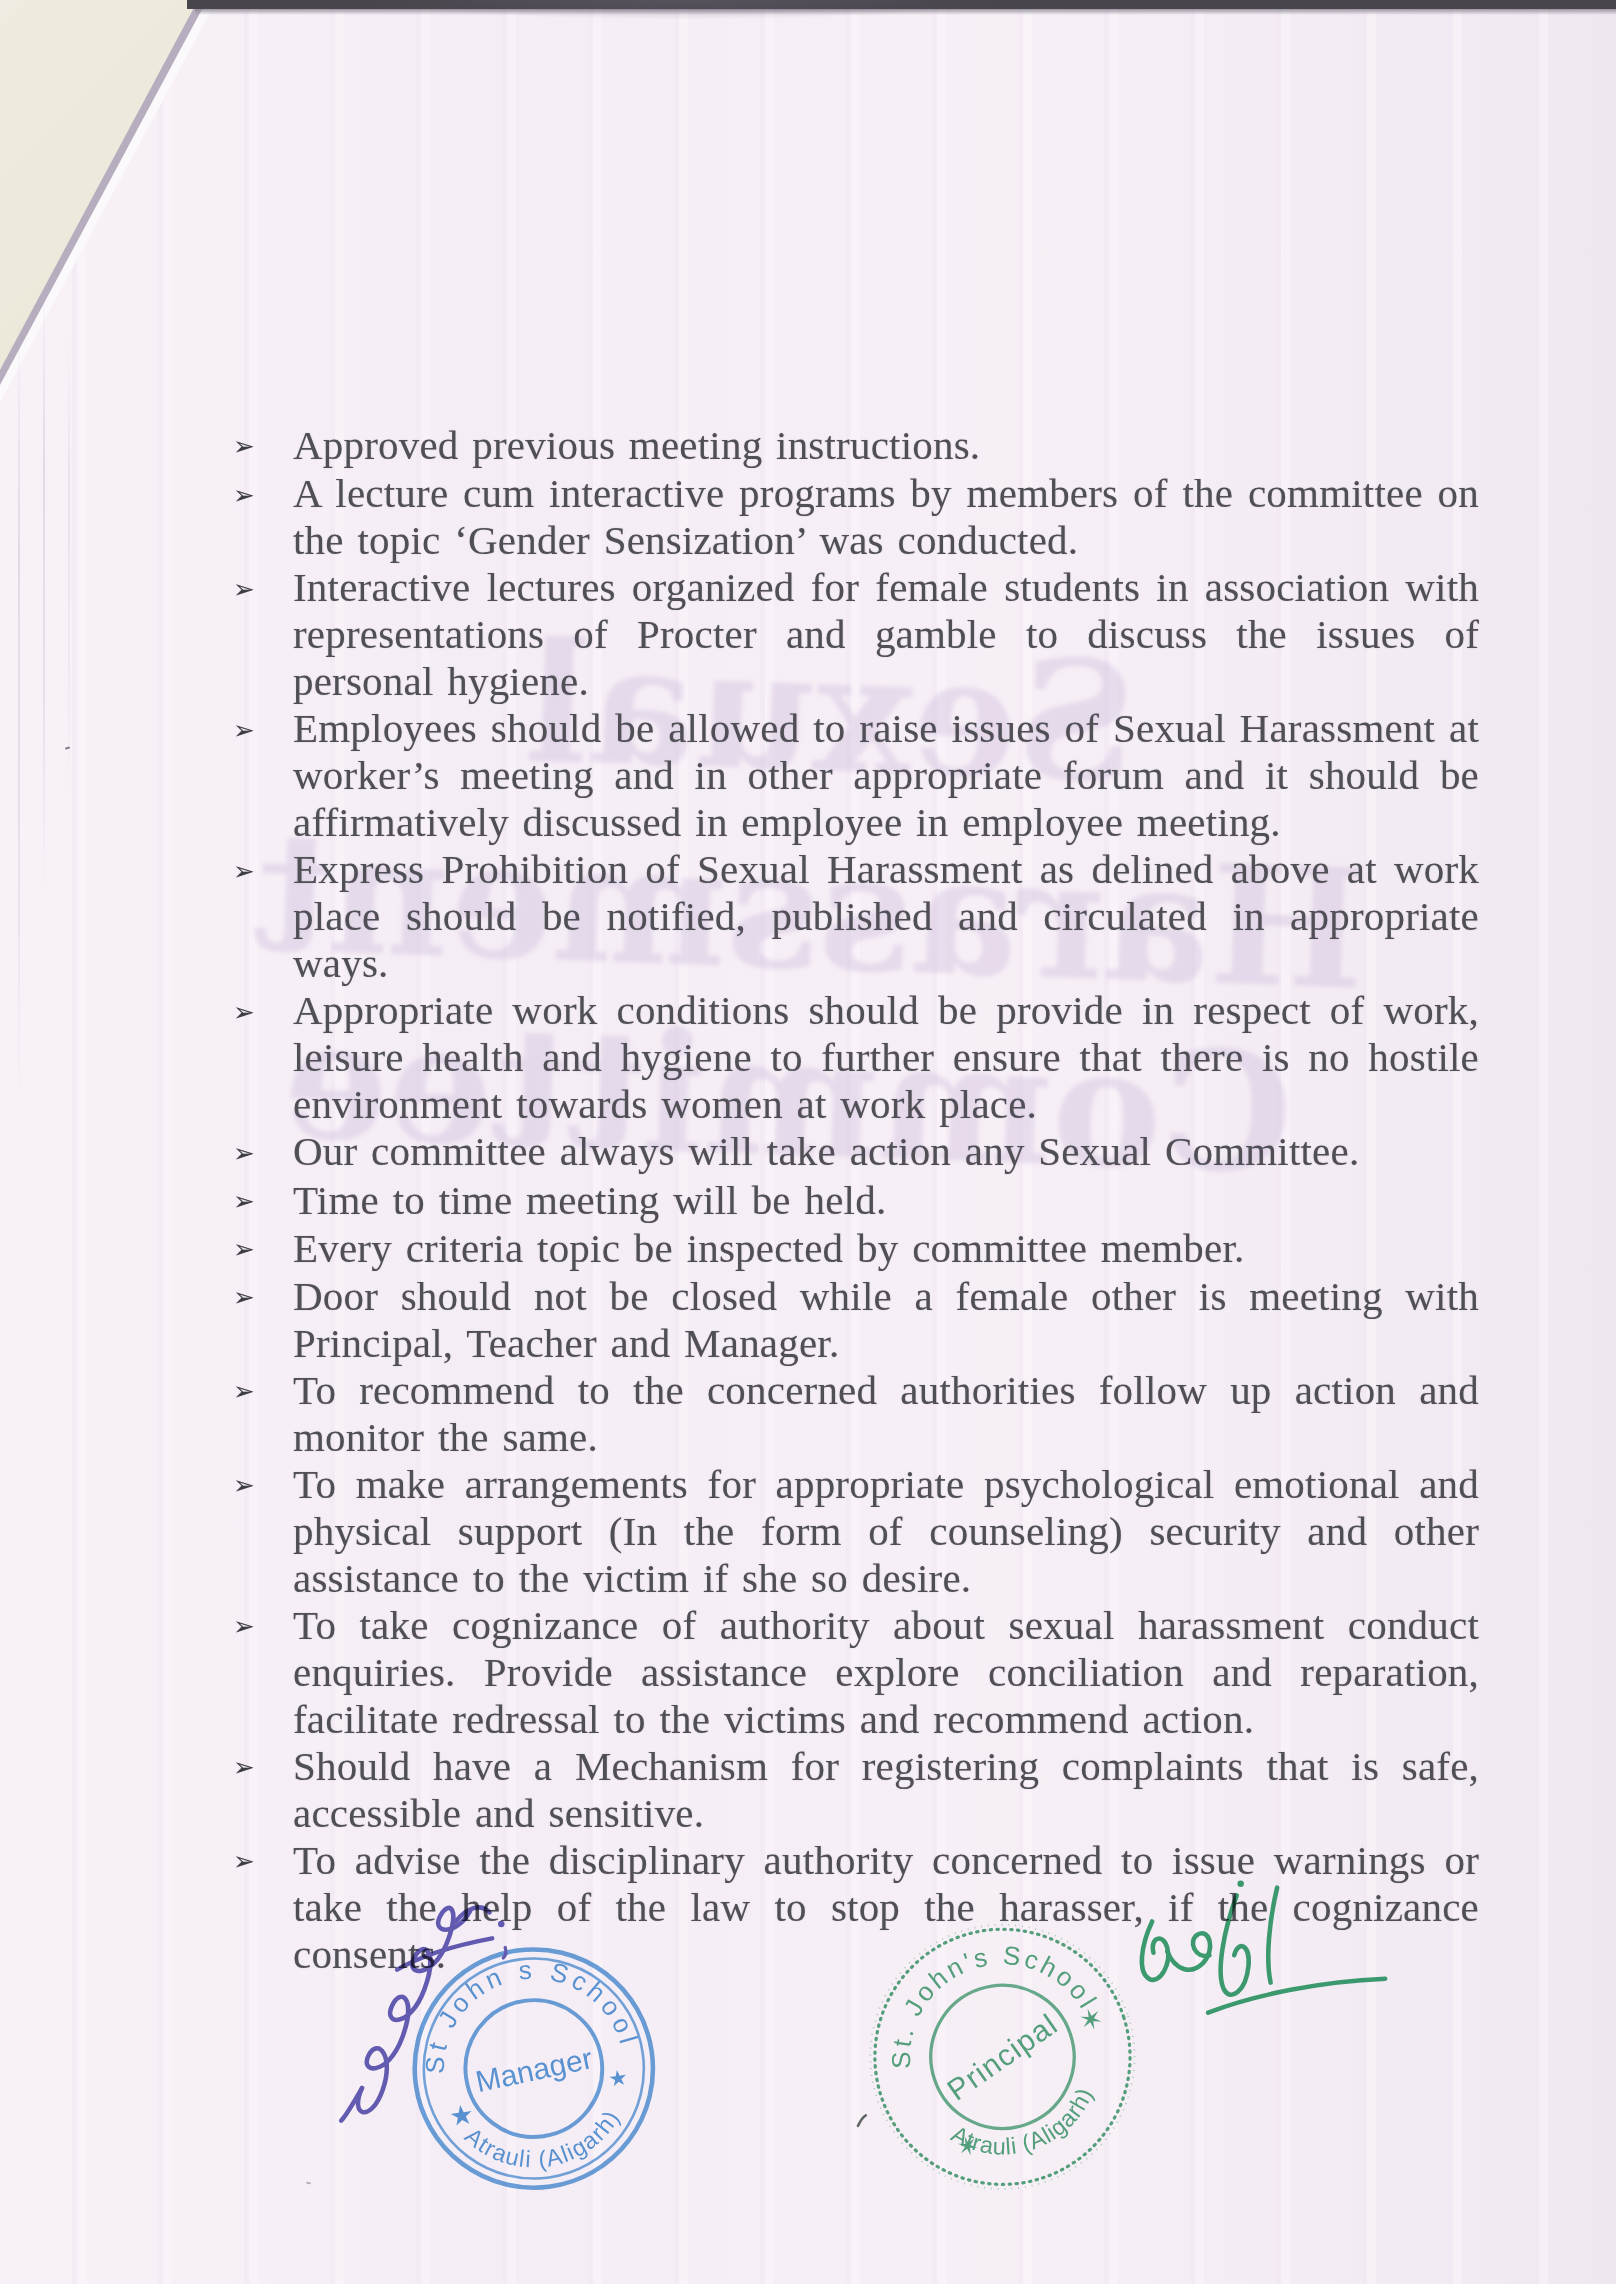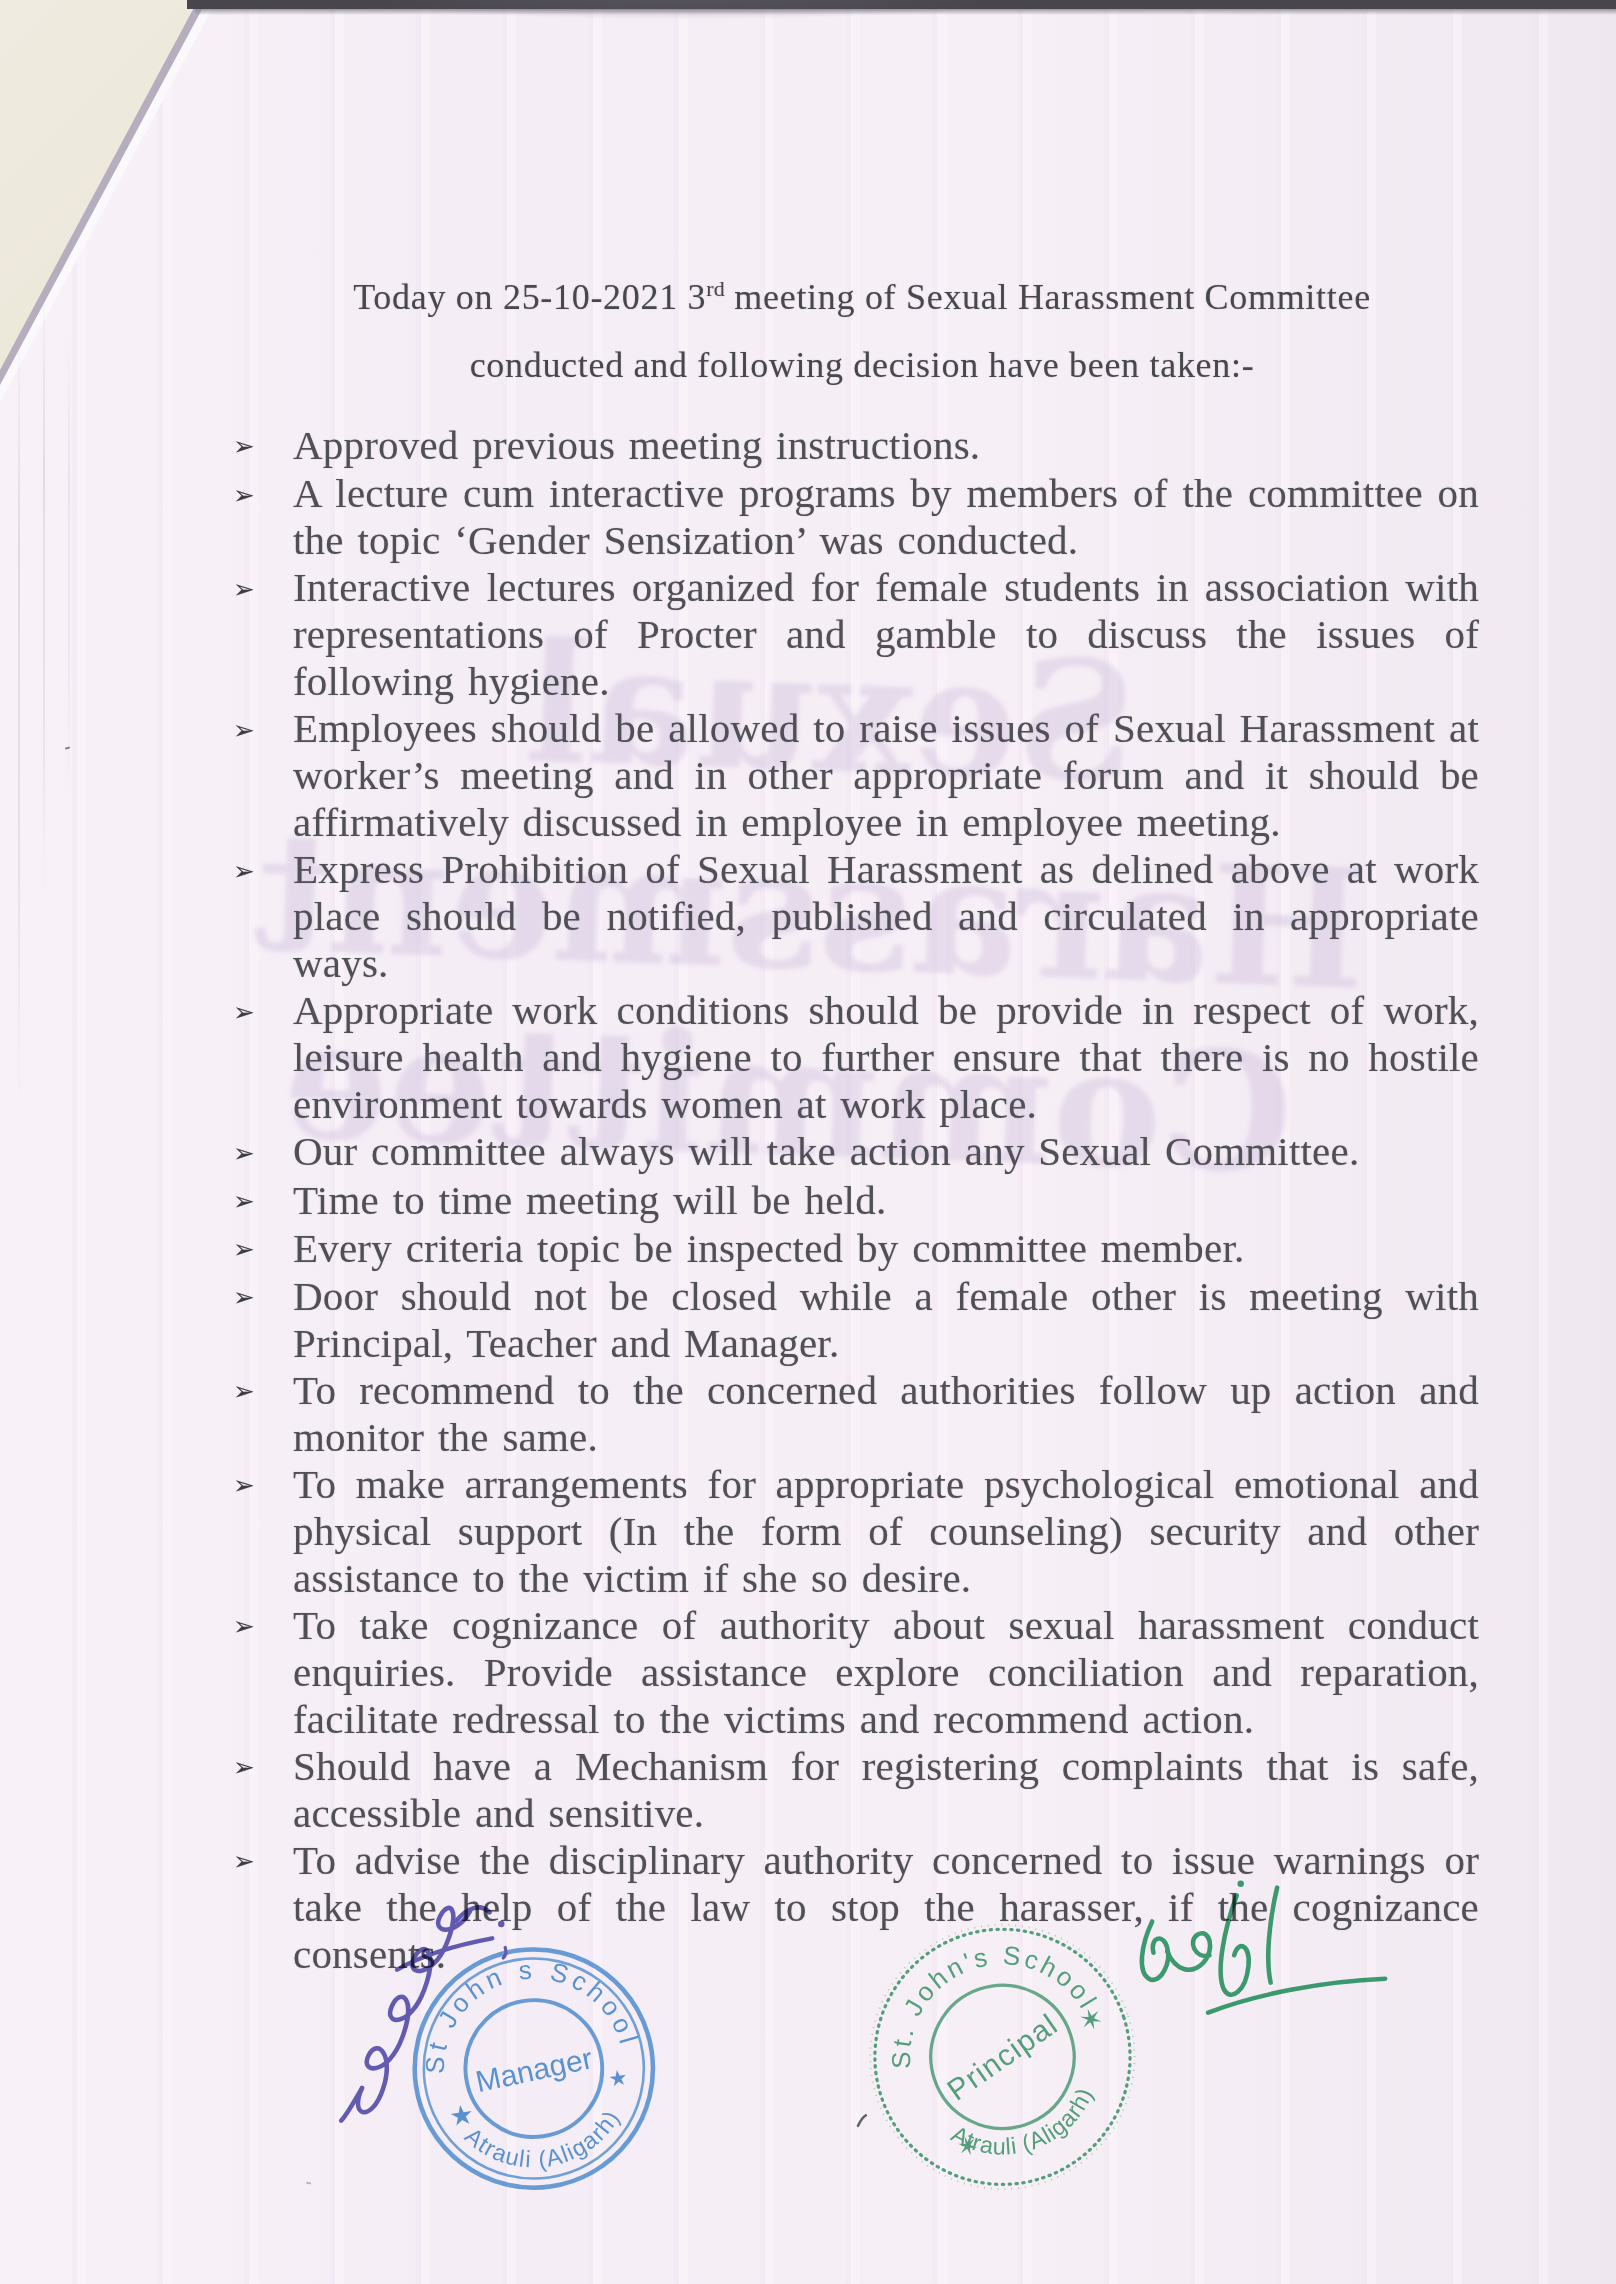--- a/index.html
+++ b/index.html
@@ -51,37 +51,33 @@
 </style>
 </head>
 <body>
 
 <div id="page">
 
   <div class="wm" style="left:831px;top:713px;">Sexual</div>
   <div class="wm" style="left:810px;top:911px;">Harassment</div>
   <div class="wm" style="left:788px;top:1097px;">Committee</div>
 
-  <div class="title">
-    <span>Today on 25-10-2021 3</span><sup>rd</sup><span> meeting of Sexual Harassment Committee</span><br>
-    <span>conducted and following decision have been taken:-</span>
-  </div>
 
   <div class="list">
     <div class="item">
         <span class="arrow">➢</span>
         <div class="item-text">Approved previous meeting instructions.</div>
       </div>
     <div class="item">
         <span class="arrow">➢</span>
         <div class="item-text">A lecture cum interactive programs by members of the committee on the topic ‘Gender Sensization’ was conducted.</div>
       </div>
     <div class="item">
         <span class="arrow">➢</span>
-        <div class="item-text">Interactive lectures organized for female students in association with representations of Procter and gamble to discuss the issues of following hygiene.</div>
+        <div class="item-text">Interactive lectures organized for female students in association with representations of Procter and gamble to discuss the issues of personal hygiene.</div>
       </div>
     <div class="item">
         <span class="arrow">➢</span>
         <div class="item-text">Employees should be allowed to raise issues of Sexual Harassment at worker’s meeting and in other appropriate forum and it should be affirmatively discussed in employee in employee meeting.</div>
       </div>
     <div class="item">
         <span class="arrow">➢</span>
         <div class="item-text">Express Prohibition of Sexual Harassment as delined above at work place should be notified, published and circulated in appropriate ways.</div>
       </div>
     <div class="item">

